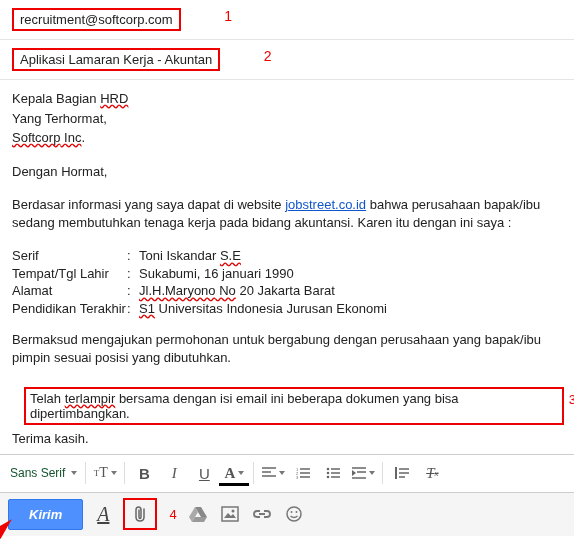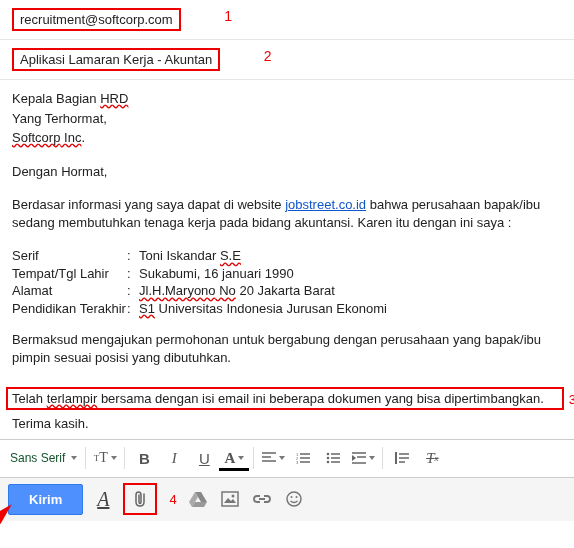--- a/index.html
+++ b/index.html
@@ -19,21 +19,21 @@
   }
   .hlbox {
     border: 2px solid #e00;
     display: inline-block;
     padding: 2px 6px;
   }
   .hlbox-wide {
     border: 2px solid #e00;
     padding: 2px 4px;
     display: block;
-    margin: 0 10px 6px 6px;
+    margin: 0 10px 6px 24px;
   }
   .annot {
     display: inline-block;
     color: #e00;
     font-size: 14px;
     margin-left: 40px;
     vertical-align: top;
   }
   .body-area {
     padding: 10px 12px 4px 12px;
@@ -124,20 +124,21 @@
   }
   .send-btn {
     background: #4d90fe;
     border: 1px solid #3079ed;
     color: #fff;
     font-size: 13px;
     font-weight: bold;
     padding: 7px 20px;
     cursor: pointer;
     border-radius: 2px;
+    font-style: italic;
   }
   .arrow-red {
     position: absolute;
     left: -2px;
     bottom: -2px;
     width: 0; height: 0;
     transform: rotate(45deg);
     border-left: 6px solid transparent;
     border-right: 6px solid transparent;
     border-bottom: 22px solid #e00;

